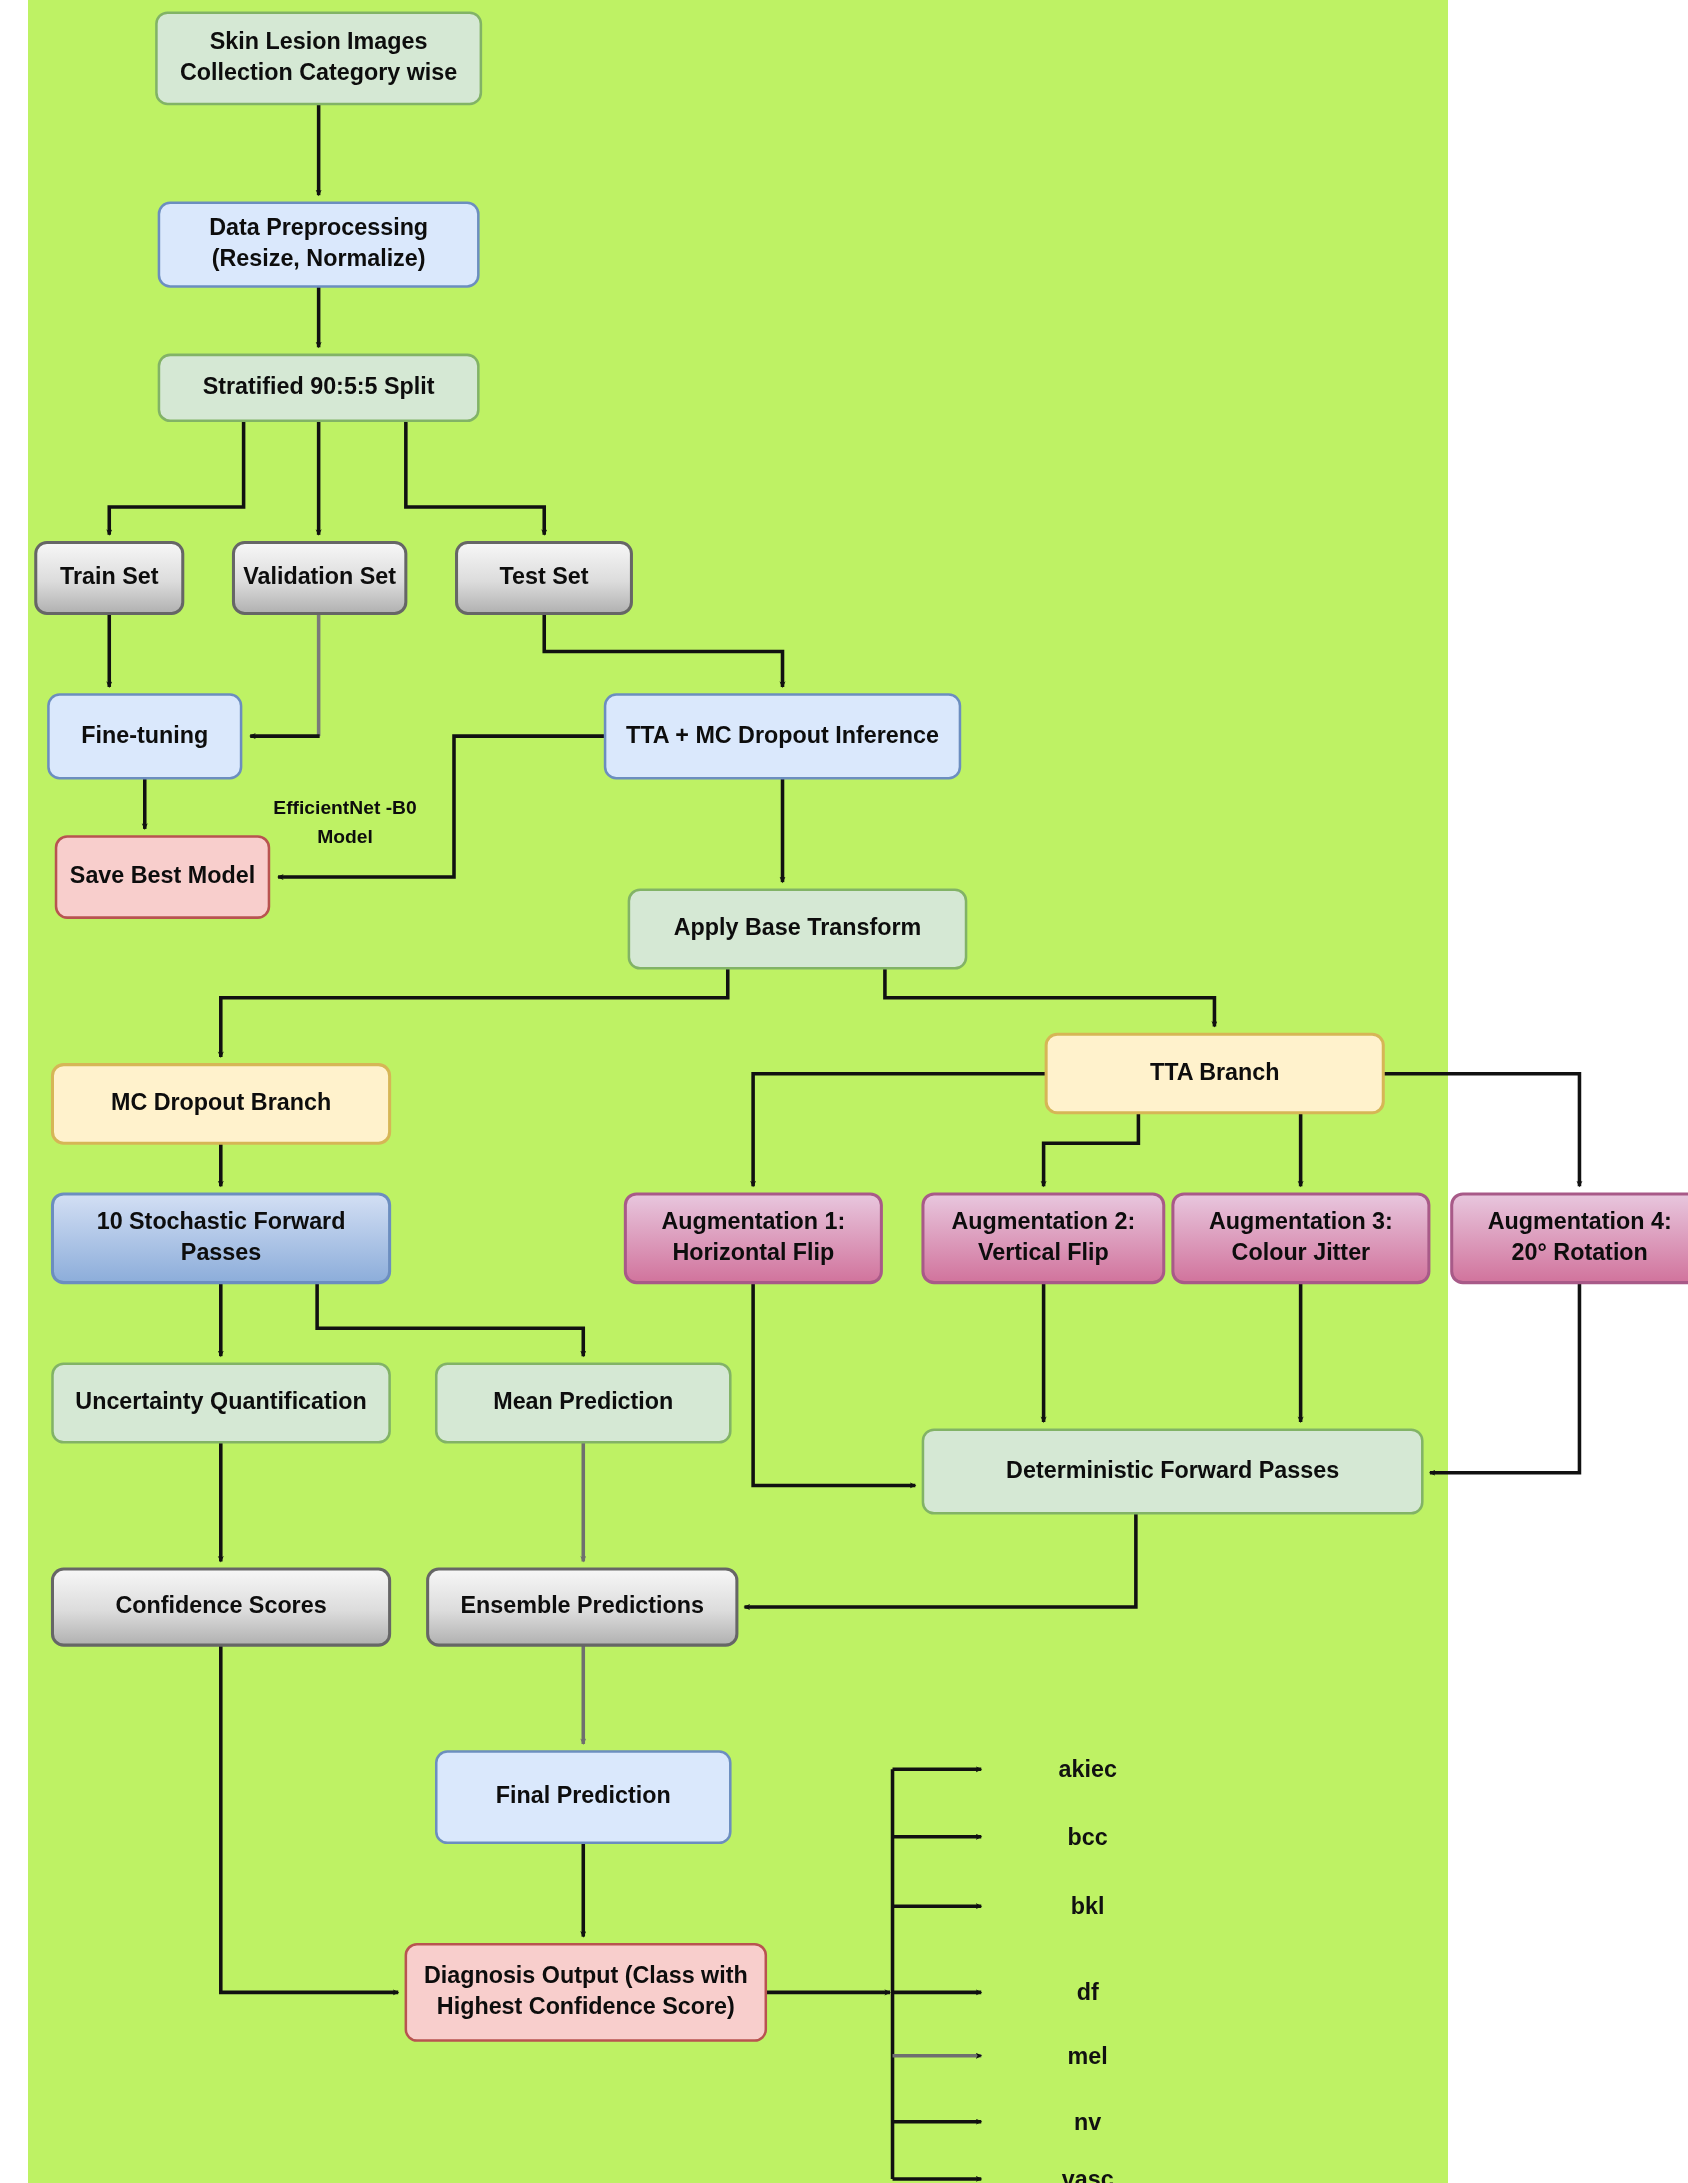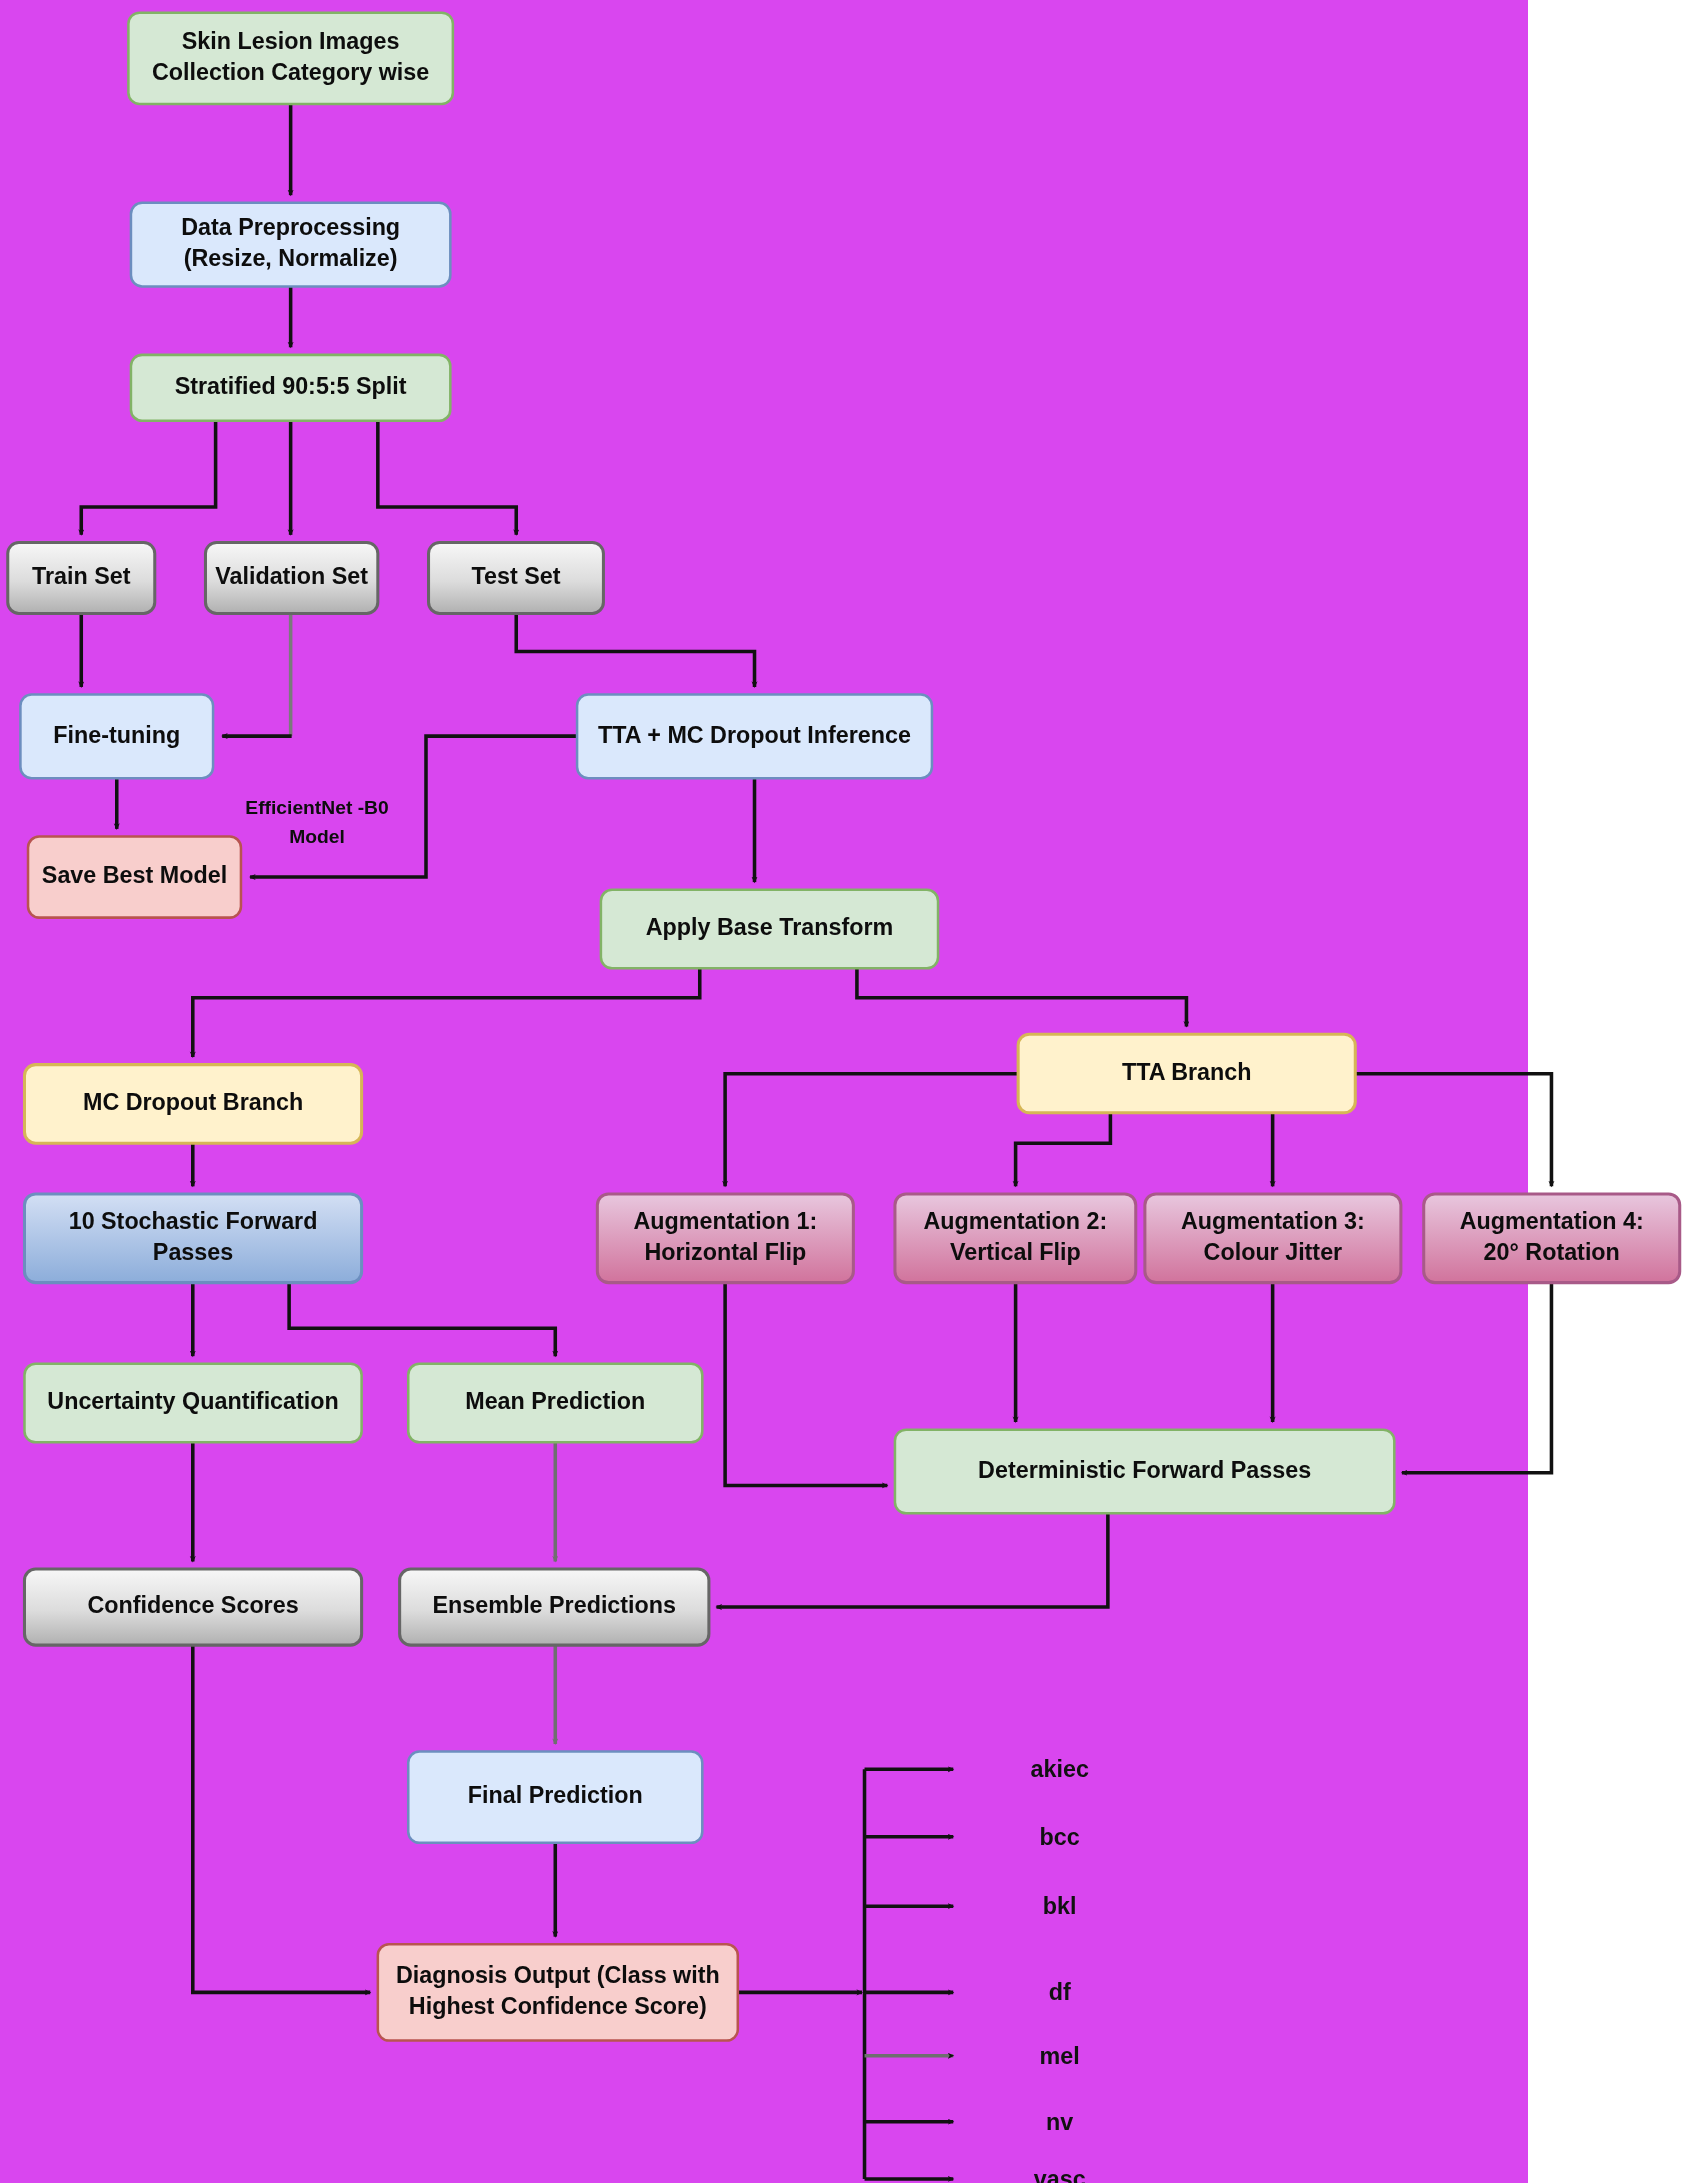--- a/index.html
+++ b/index.html
@@ -1,17 +1,17 @@
 <!DOCTYPE html>
 <html style="font-size:8px"><head>
 <meta charset="utf-8">
 <style>
   html,body{margin:0;padding:0;background:#ffffff;}
   body{font-family:"Liberation Sans",sans-serif;}
-  #canvas{position:relative;width:1528px;height:2183px;background:#d946ef;}
+  #canvas{position:relative;width:1420px;height:2183px;background:#bef264;margin-left:28px;}
   svg{display:block;}
   .node-label{font-family:"Liberation Sans",sans-serif;font-weight:bold;fill:#0d0d0d;text-anchor:middle;dominant-baseline:middle;}
   .edge-label{font-family:"Liberation Sans",sans-serif;font-weight:bold;fill:#0d0d0d;text-anchor:middle;}
   .class-label{font-family:"Liberation Sans",sans-serif;font-weight:bold;fill:#111;text-anchor:middle;}
 </style>
 </head>
 <body>
 
 <div id="canvas">
   <svg id="flow" width="1689" height="2183" viewBox="0 0 3331 4306">

